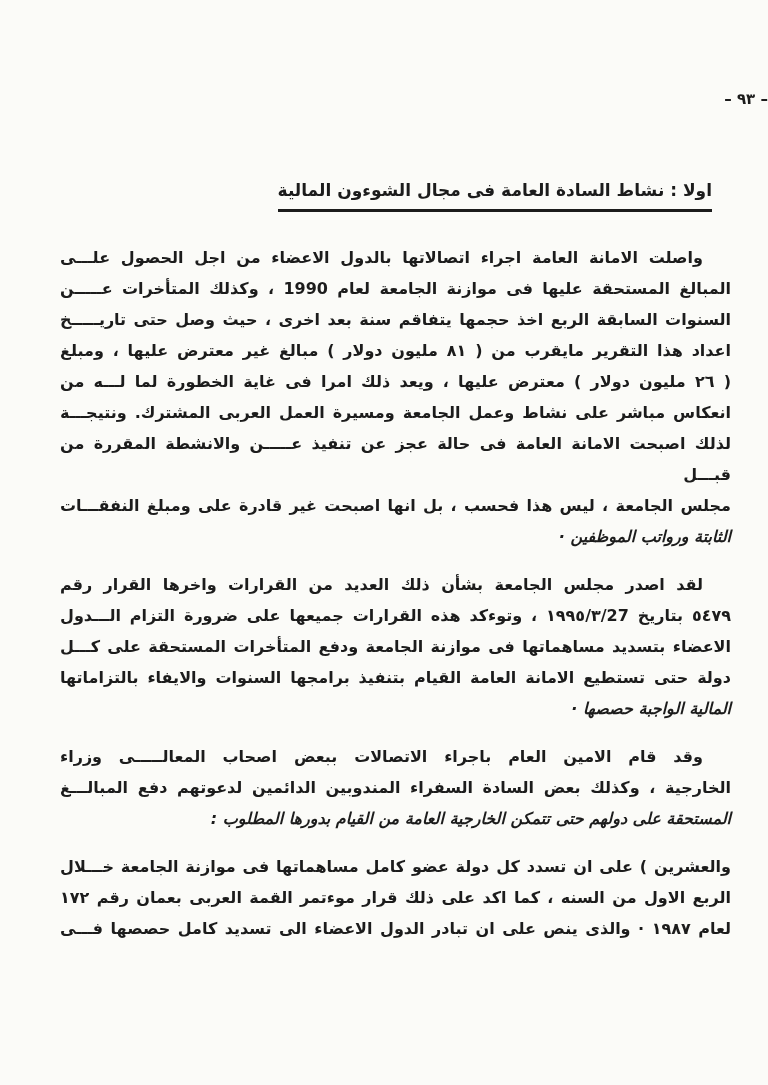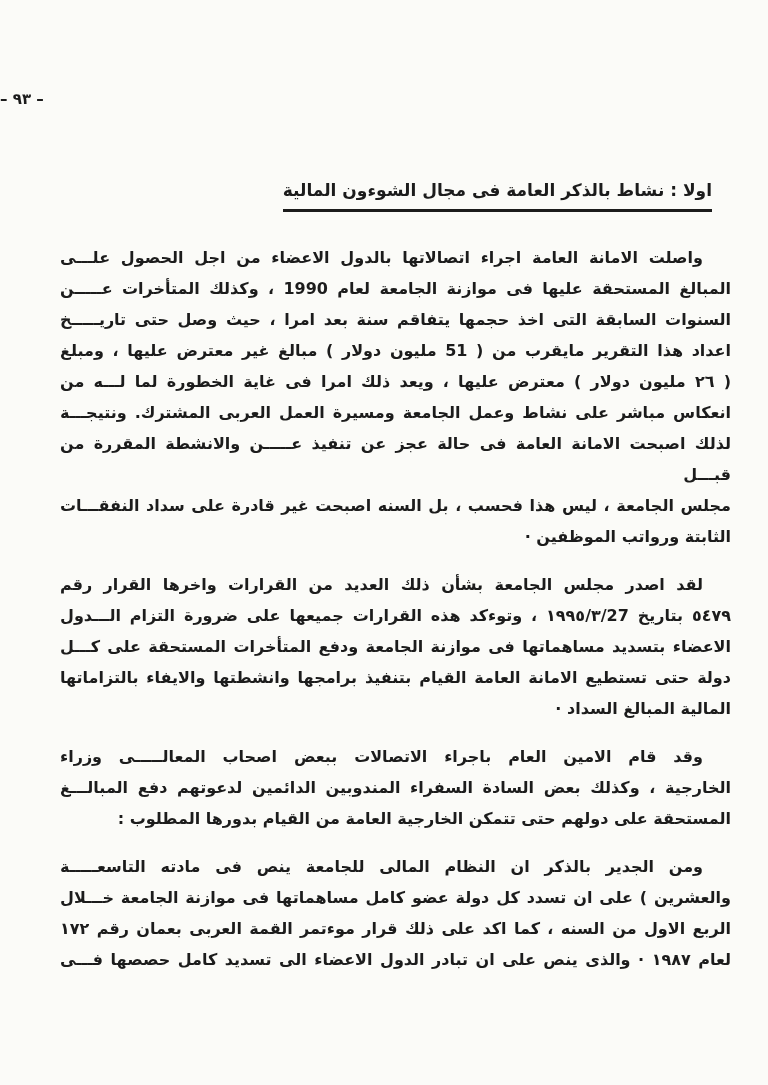--- a/index.html
+++ b/index.html
@@ -9,21 +9,21 @@
     background: var(--bg, #fbfbf8);
     color: var(--ink, #1c1c1c);
     font-family: "DejaVu Sans", sans-serif;
     direction: rtl;
     overflow: hidden;
     position: relative;
     box-sizing: border-box;
   }
   .page-number {
     padding-top: 90px;
-    text-align: left;
+    text-align: right;
     font-size: 15px;
     font-weight: bold;
     letter-spacing: 1px;
   }
   .heading-wrap {
     margin: 70px 56px 0 60px;
     text-align: right;
   }
   .heading {
     display: inline-block;
@@ -38,56 +38,55 @@
     font-size: 16px;
     font-weight: bold;
     line-height: 31px;
   }
   .para + .para { margin-top: 17px; }
   .line {
     text-align: justify;
     text-align-last: justify;
   }
   .line.first { padding-right: 28px; }
-  .line.last { text-align-last: right; }
+  .line.last { text-align-last: right; font-style: italic; }
 </style>
 </head>
 <body>
 
 <div class="page">
   <div class="page-number">– ٩٣ –</div>
 
   <div class="heading-wrap">
-    <span class="heading">اولا :  نشاط بالذكر العامة فى مجال الشوءون المالية</span>
+    <span class="heading">اولا :  نشاط السادة العامة فى مجال الشوءون المالية</span>
   </div>
 
   <div class="body-text">
     <div class="para">
         <div class="line first">واصلت الامانة العامة اجراء اتصالاتها بالدول الاعضاء من اجل الحصول علـــى</div>
         <div class="line">المبالغ المستحقة عليها فى موازنة الجامعة لعام 1990 ، وكذلك المتأخرات عـــــن</div>
-        <div class="line">السنوات السابقة التى اخذ حجمها يتفاقم سنة بعد امرا ، حيث وصل حتى تاريـــــخ</div>
-        <div class="line">اعداد هذا التقرير مايقرب من ( 51 مليون دولار ) مبالغ غير معترض عليها ، ومبلغ</div>
+        <div class="line">السنوات السابقة الربع اخذ حجمها يتفاقم سنة بعد اخرى ، حيث وصل حتى تاريـــــخ</div>
+        <div class="line">اعداد هذا التقرير مايقرب من ( ٨١ مليون دولار ) مبالغ غير معترض عليها ، ومبلغ</div>
         <div class="line">( ٢٦ مليون دولار ) معترض عليها ، ويعد ذلك امرا فى غاية الخطورة لما لـــه من</div>
         <div class="line">انعكاس مباشر على نشاط وعمل الجامعة ومسيرة العمل العربى المشترك. ونتيجـــة</div>
         <div class="line">لذلك اصبحت الامانة العامة فى حالة عجز عن تنفيذ عـــــن والانشطة المقررة من قبـــل</div>
-        <div class="line">مجلس الجامعة ، ليس هذا فحسب ، بل السنه اصبحت غير قادرة على سداد النفقـــات</div>
+        <div class="line">مجلس الجامعة ، ليس هذا فحسب ، بل انها اصبحت غير قادرة على ومبلغ النفقـــات</div>
         <div class="line last">الثابتة ورواتب الموظفين ·</div>
       </div>
     <div class="para">
         <div class="line first">لقد اصدر مجلس الجامعة بشأن ذلك العديد من القرارات واخرها القرار رقم</div>
         <div class="line">٥٤٧٩ بتاريخ ١٩٩٥/٣/27 ، وتوءكد هذه القرارات جميعها على ضرورة التزام الـــدول</div>
         <div class="line">الاعضاء بتسديد مساهماتها فى موازنة الجامعة ودفع المتأخرات المستحقة على كـــل</div>
-        <div class="line">دولة حتى تستطيع الامانة العامة القيام بتنفيذ برامجها وانشطتها والايفاء بالتزاماتها</div>
-        <div class="line last">المالية المبالغ السداد ·</div>
+        <div class="line">دولة حتى تستطيع الامانة العامة القيام بتنفيذ برامجها السنوات والايفاء بالتزاماتها</div>
+        <div class="line last">المالية الواجبة حصصها ·</div>
       </div>
     <div class="para">
         <div class="line first">وقد قام الامين العام باجراء الاتصالات ببعض اصحاب المعالـــــى وزراء</div>
         <div class="line">الخارجية ، وكذلك بعض السادة السفراء المندوبين الدائمين لدعوتهم دفع المبالـــغ</div>
         <div class="line last">المستحقة على دولهم حتى تتمكن الخارجية العامة من القيام بدورها المطلوب :</div>
       </div>
     <div class="para">
-        <div class="line first">ومن الجدير بالذكر ان النظام المالى للجامعة ينص فى مادته التاسعـــــة</div>
         <div class="line">والعشرين ) على ان تسدد كل دولة عضو كامل مساهماتها فى موازنة الجامعة خـــلال</div>
         <div class="line">الربع الاول من السنه ، كما اكد على ذلك قرار موءتمر القمة العربى بعمان رقم ١٧٢</div>
         <div class="line">لعام ١٩٨٧ · والذى ينص على ان تبادر الدول الاعضاء الى تسديد كامل حصصها فـــى</div>
       </div>
   </div>
 </div>
 
 </body></html>

